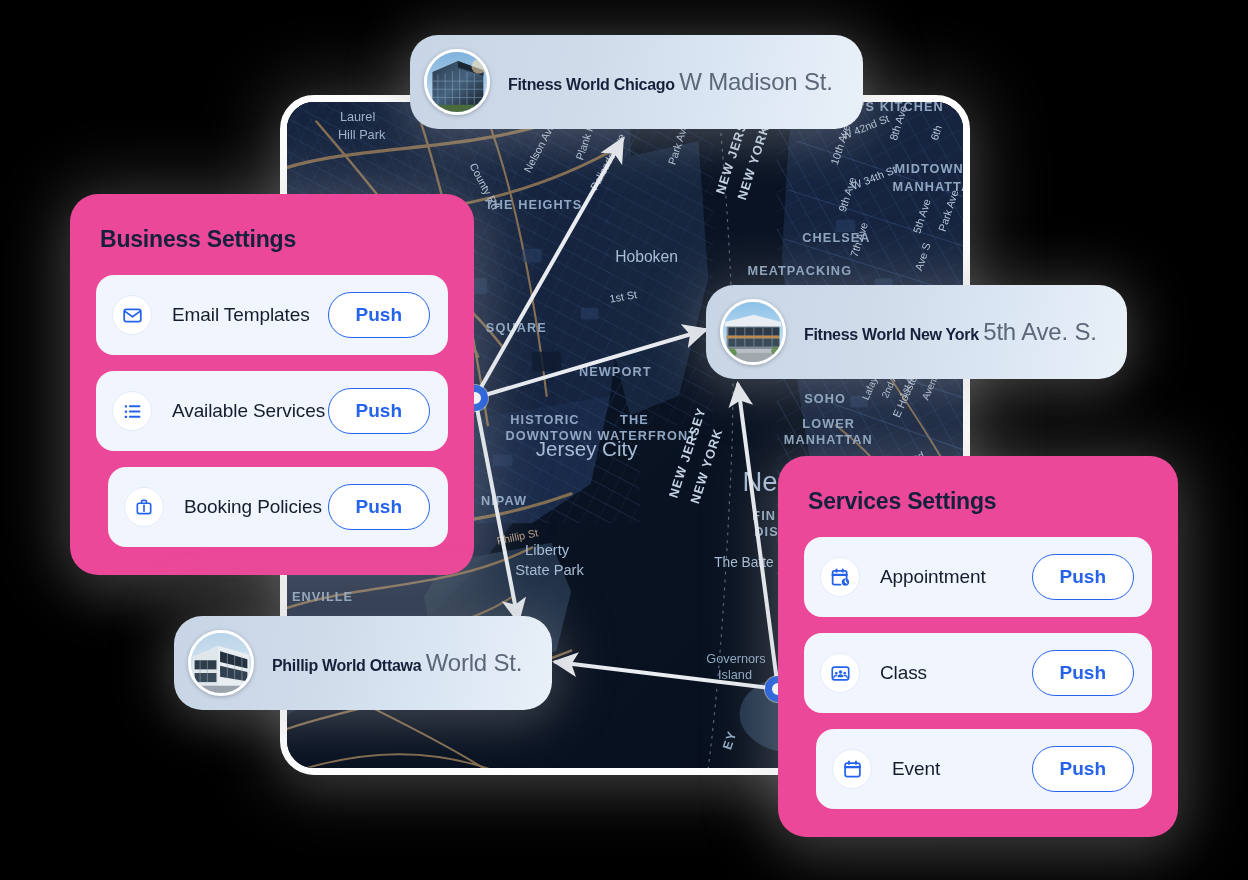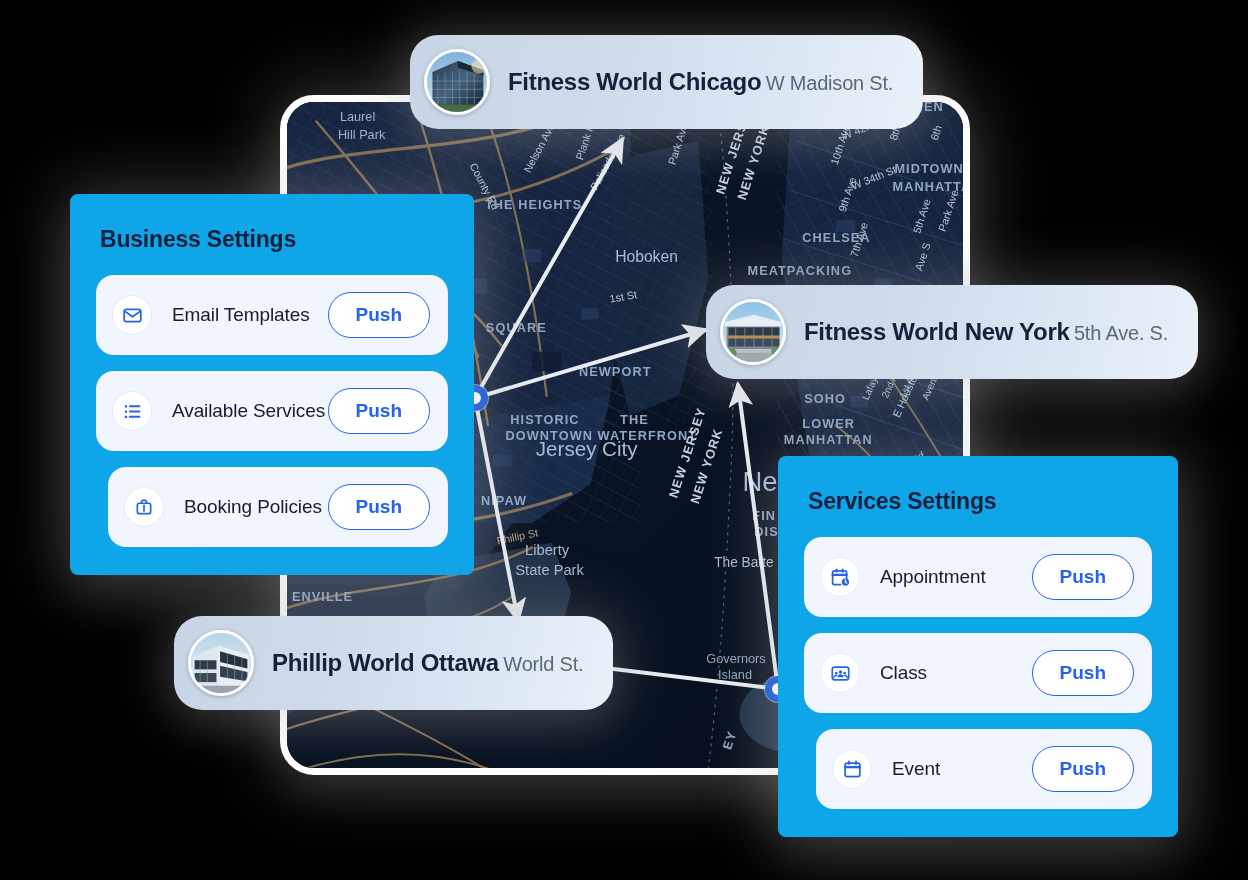--- a/index.html
+++ b/index.html
@@ -25,22 +25,22 @@
     border: 7px solid #ffffff;
     box-shadow: 0 14px 46px rgba(255,255,255,0.10),
                 0 0 70px 16px rgba(180,180,180,0.22);
     background: #0e1b33;
   }
   #map-canvas { position:absolute; inset:0; width:100%; height:100%; display:block; }
 
   
   .settings-card {
     position: absolute;
-    background: #0ea5e9;
-    border-radius: 8px;
+    background: #ec4899;
+    border-radius: 28px;
     padding: 32px 26px 28px 26px;
     box-shadow: 0 20px 56px rgba(255,255,255,0.10),
                 0 0 66px 12px rgba(170,170,170,0.26);
   }
   .settings-title {
     font-size: 23px;
     font-weight: 700;
     color: #15203c;
     letter-spacing: -0.2px;
     margin-bottom: 22px;
@@ -107,29 +107,29 @@
     border-radius: 50%;
     border: 3px solid #ffffff;
     overflow: hidden;
     flex: 0 0 66px;
     box-shadow: 0 1px 4px rgba(0,0,0,0.25);
     position: relative;
   }
   .loc-avatar svg { display:block; width:100%; height:100%; }
   .loc-text { padding-left: 18px; }
   .loc-name {
-    font-size: 24px;
+    font-size: 16px;
     font-weight: 700;
     color: #16203a;
     letter-spacing: -0.3px;
     white-space: nowrap;
     line-height: 1.15;
   }
   .loc-sub {
-    font-size: 20px;
+    font-size: 24px;
     color: #5c6878;
     letter-spacing: -0.2px;
     white-space: nowrap;
     margin-top: 14px;
   }
   #pill-chicago { left: 410px; top: 35px; }
   #pill-newyork { left: 706px; top: 285px; }
   #pill-ottawa  { left: 174px; top: 616px; }
 
   

